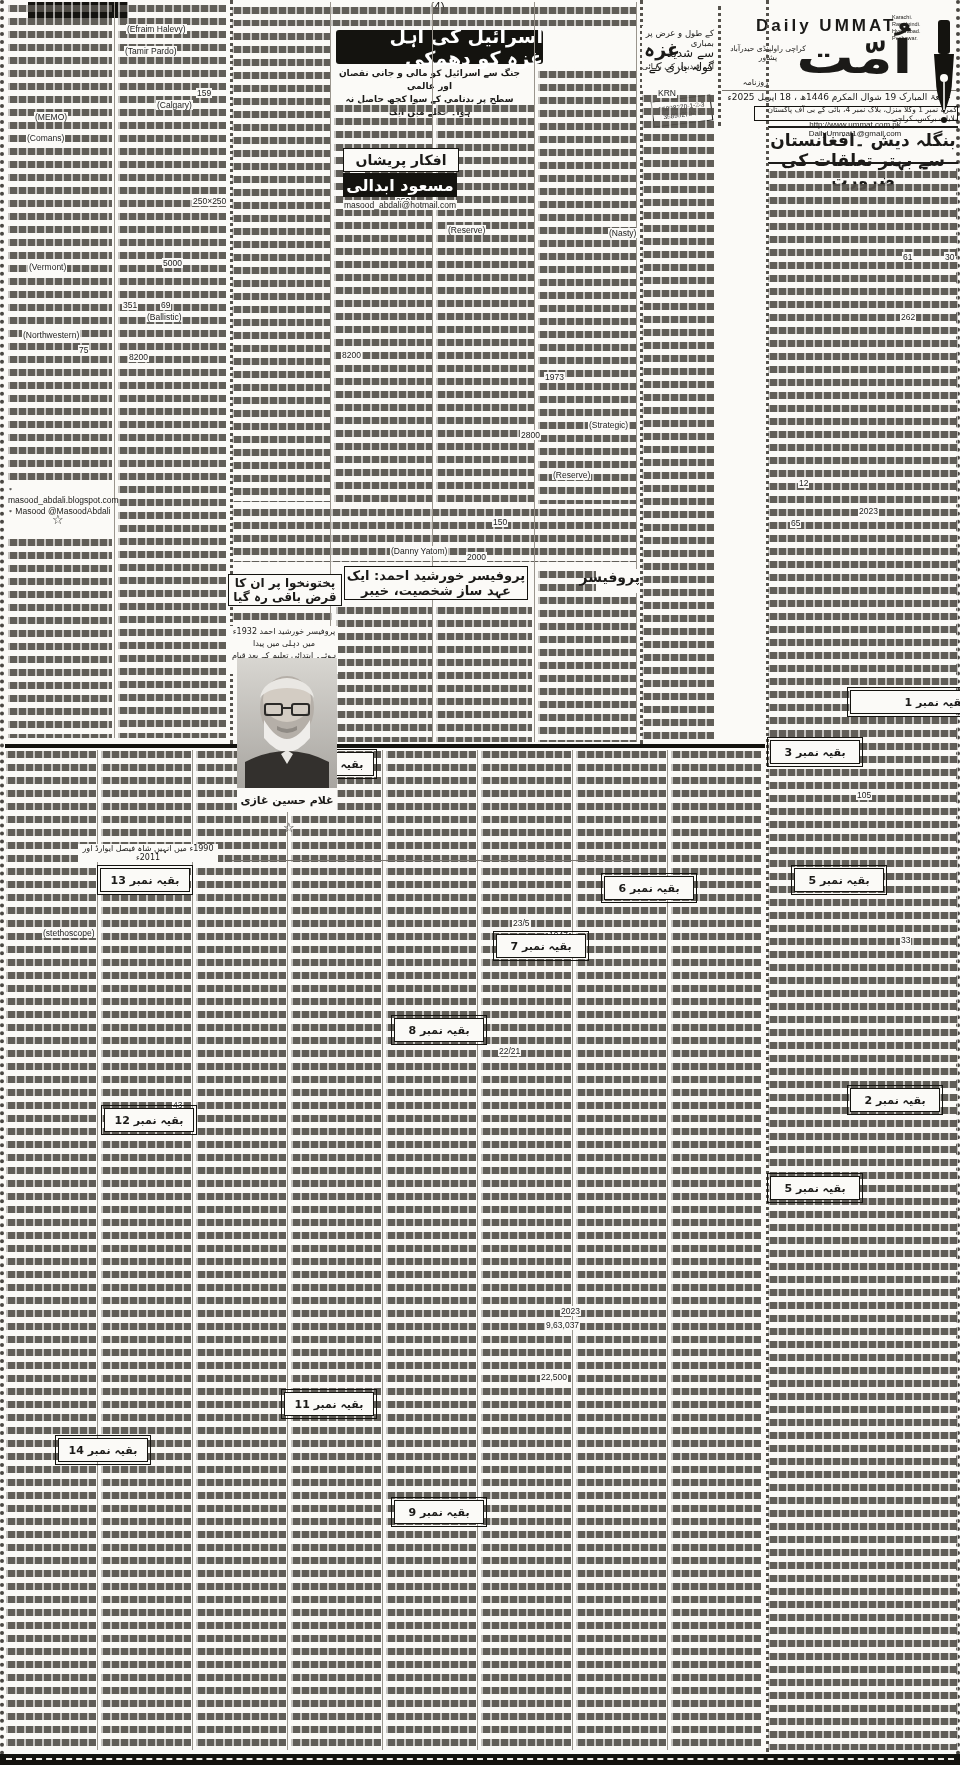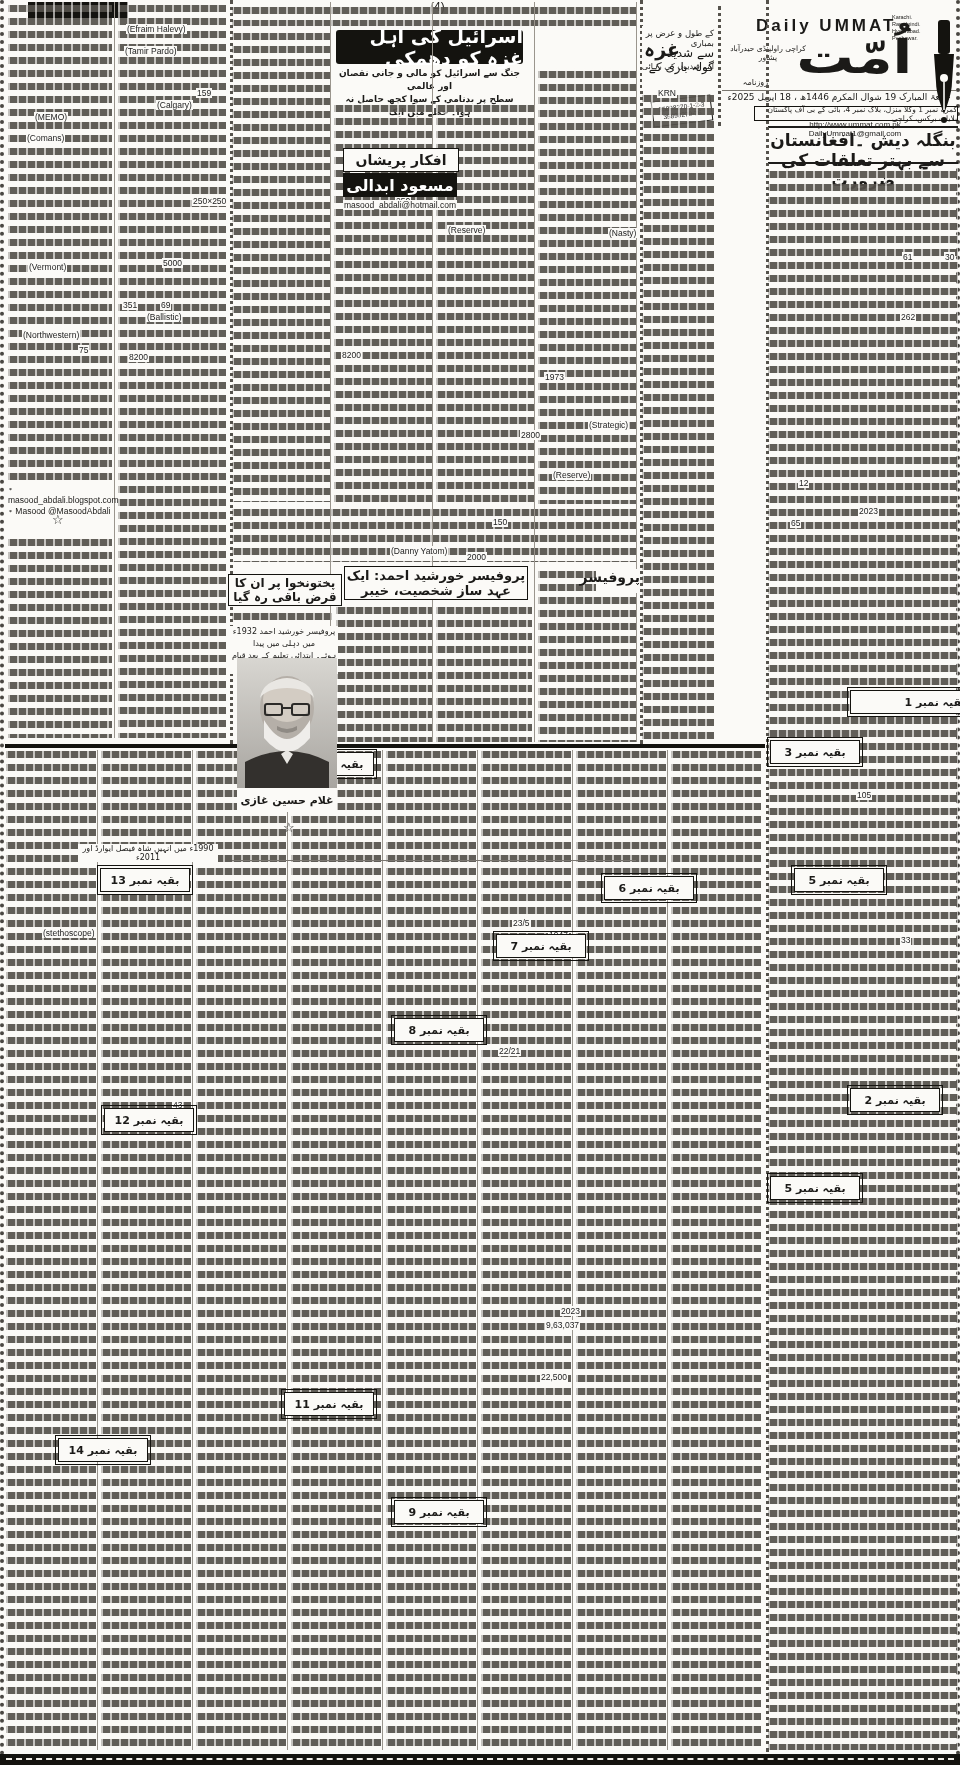--- a/index.html
+++ b/index.html
@@ -15,21 +15,21 @@
      background:
        repeating-linear-gradient(90deg, rgba(251,250,247,.65) 0 2px, rgba(251,250,247,0) 2px 9px),
        repeating-linear-gradient(180deg, rgba(0,0,0,0) 0 3px, #55514b 3px 10px, rgba(0,0,0,0) 10px 13px);}
   .vrule{position:absolute;width:0;border-left:1px solid #9a958d;}
   .vrule.dotted{border-left:3px dotted #55524c;}
   .hrule{position:absolute;height:0;border-top:2px solid #1d1c1a;}
   .hrule.thick{border-top:4px solid #14130f;}
   .hrule.thin{border-top:1px solid #7a766f;}
   .blackbox{background:#14130f;color:#fff;}
   .headline-main{position:absolute;background:#14130f;color:#fff;display:flex;align-items:center;justify-content:center;
-     font-weight:bold;border-radius:3px;}
+     font-weight:bold;border-radius:3px;padding-left:20px;}
   .frame{border:1px solid #14130f;background:#fbfaf7;display:flex;align-items:center;justify-content:center;}
   .cont-box{position:absolute;width:88px;height:22px;background:#fbfaf7;border:1px solid #14130f;outline:1px solid #14130f;outline-offset:2px;
      display:flex;align-items:center;justify-content:center;font-weight:bold;font-size:11px;direction:rtl;z-index:5;}
   .token{position:absolute;font-family:"Liberation Sans",sans-serif;font-size:8.5px;color:#222;background:#fbfaf7;
      padding:0 1px;white-space:nowrap;z-index:4;direction:ltr;}
   .tinyline{font-size:8.5px;line-height:11px;}
   .star{position:absolute;font-size:13px;z-index:4;}
   #bottom-bar{position:absolute;left:0;bottom:0;width:960px;height:11px;background:#14130f;}
   #bottom-bar::after{content:"";position:absolute;left:6px;right:6px;top:4px;height:0;border-top:2px dashed #efece6;}
 </style>

